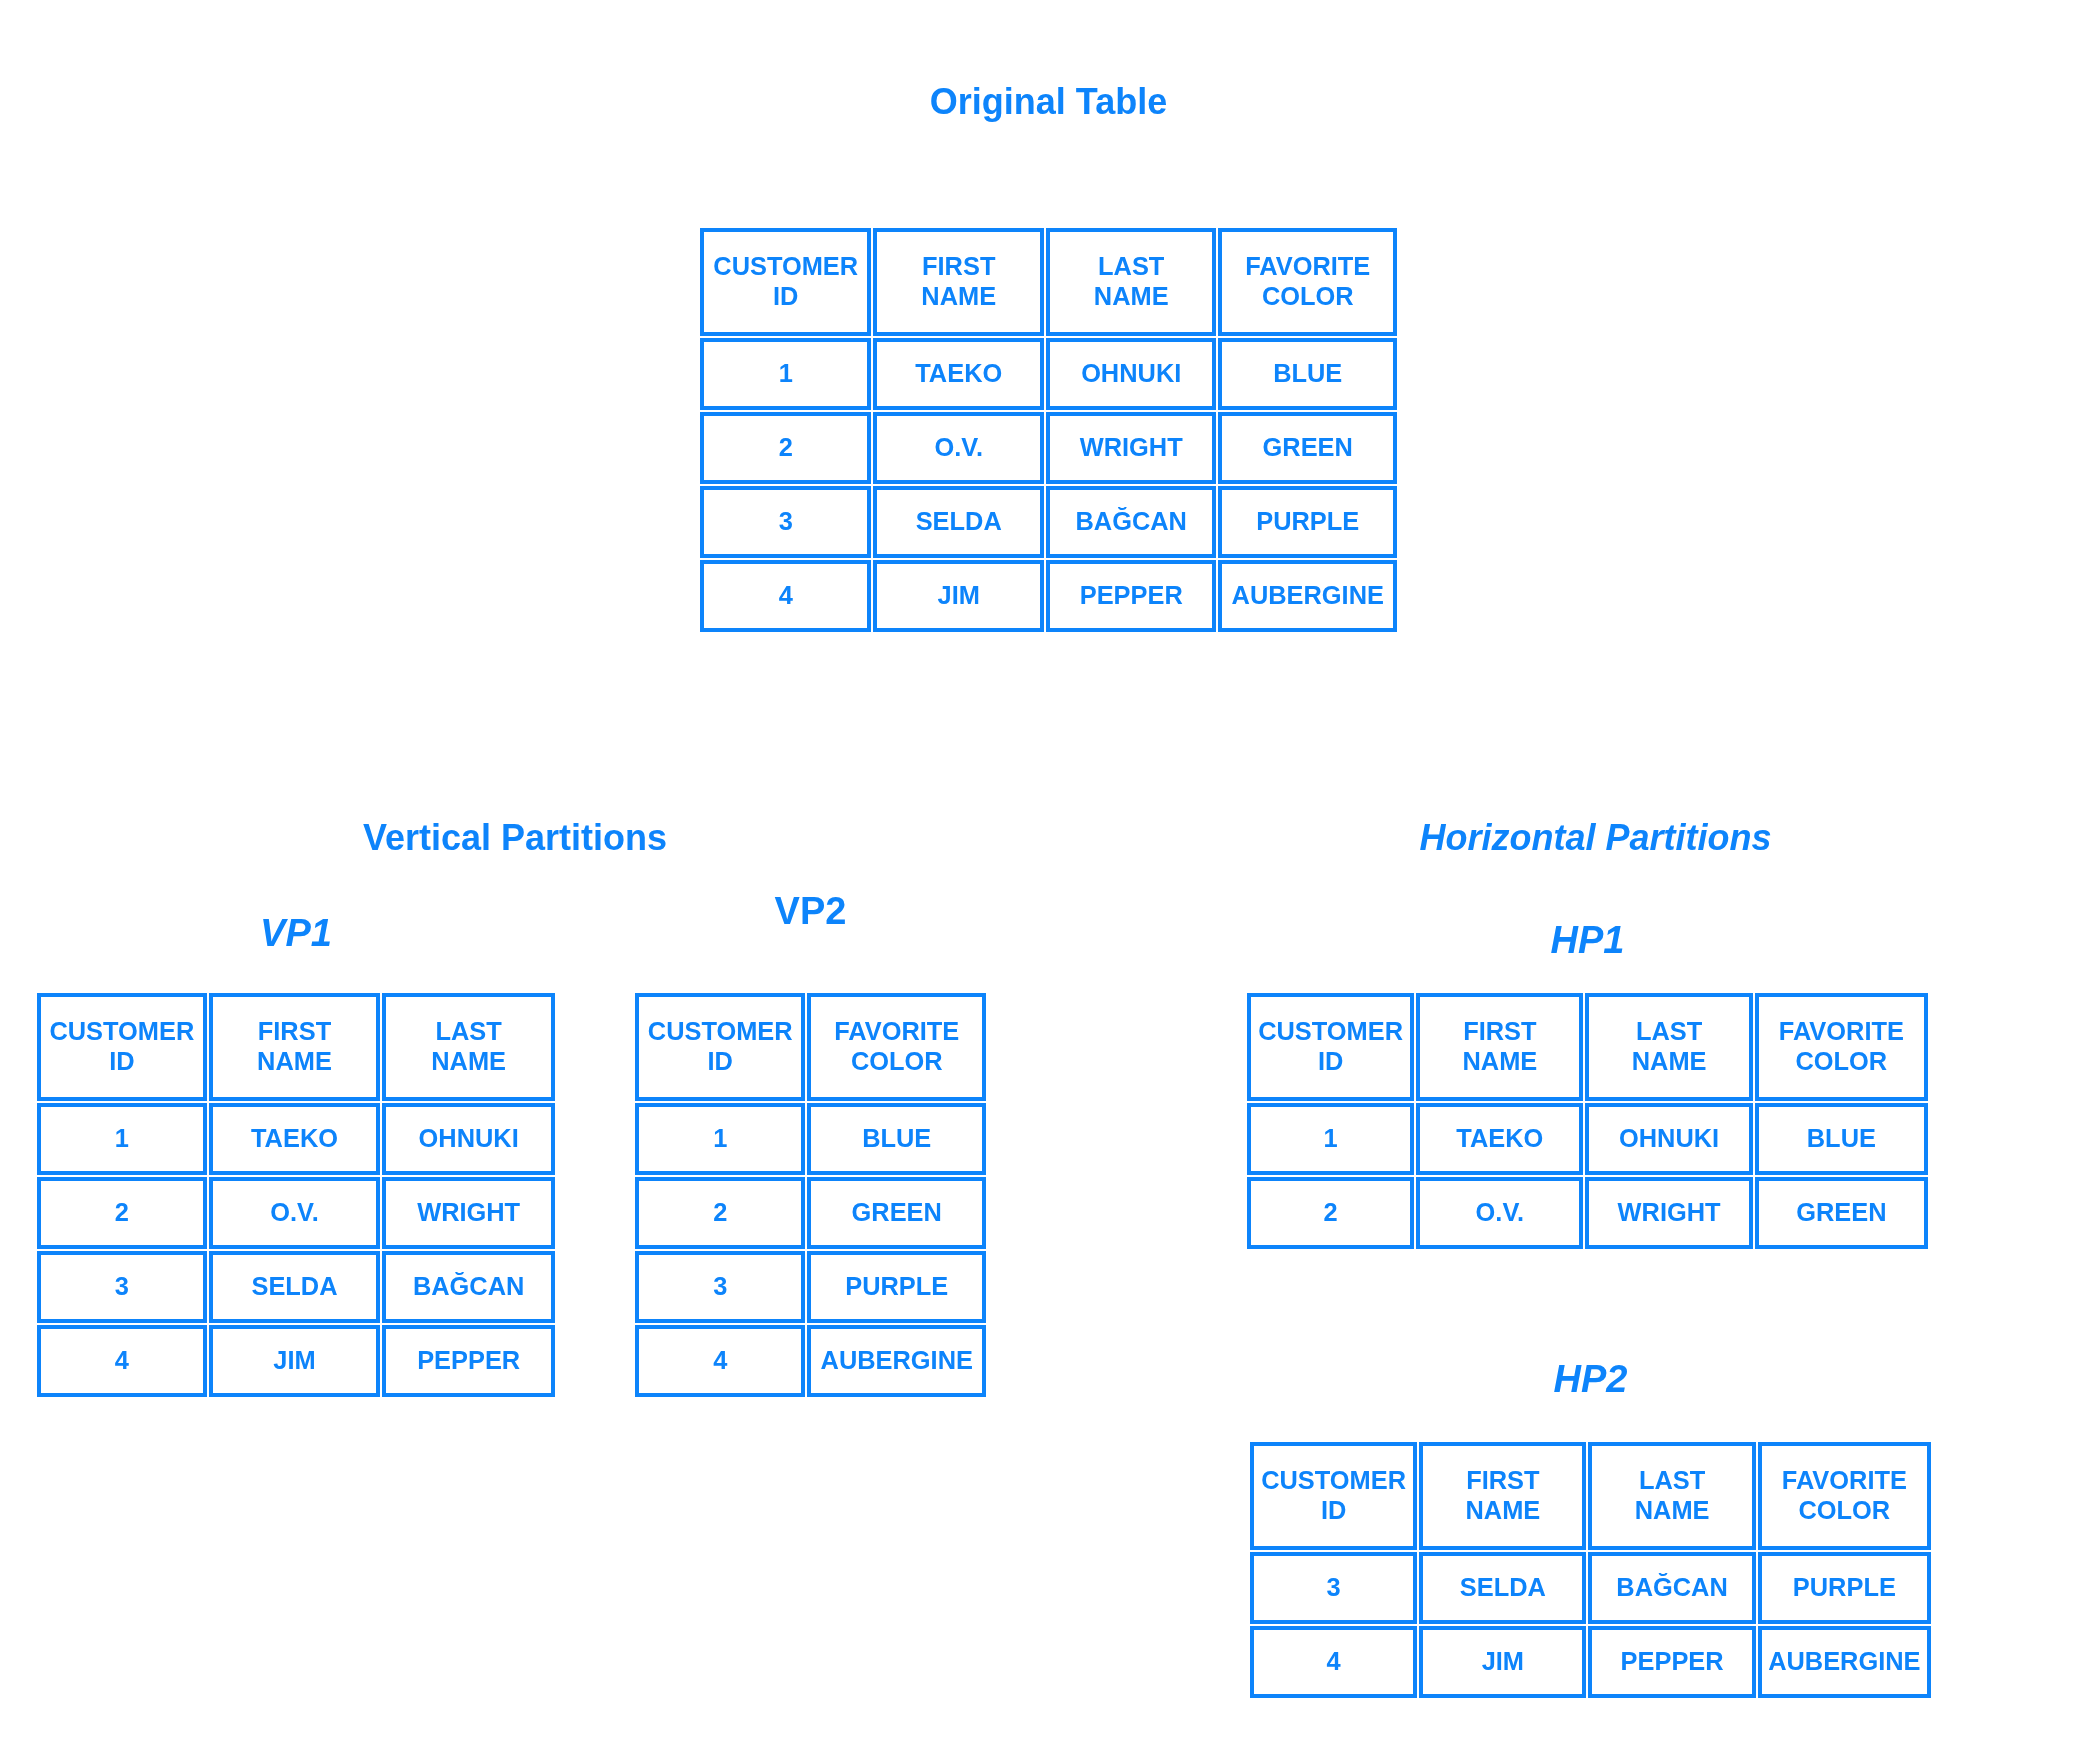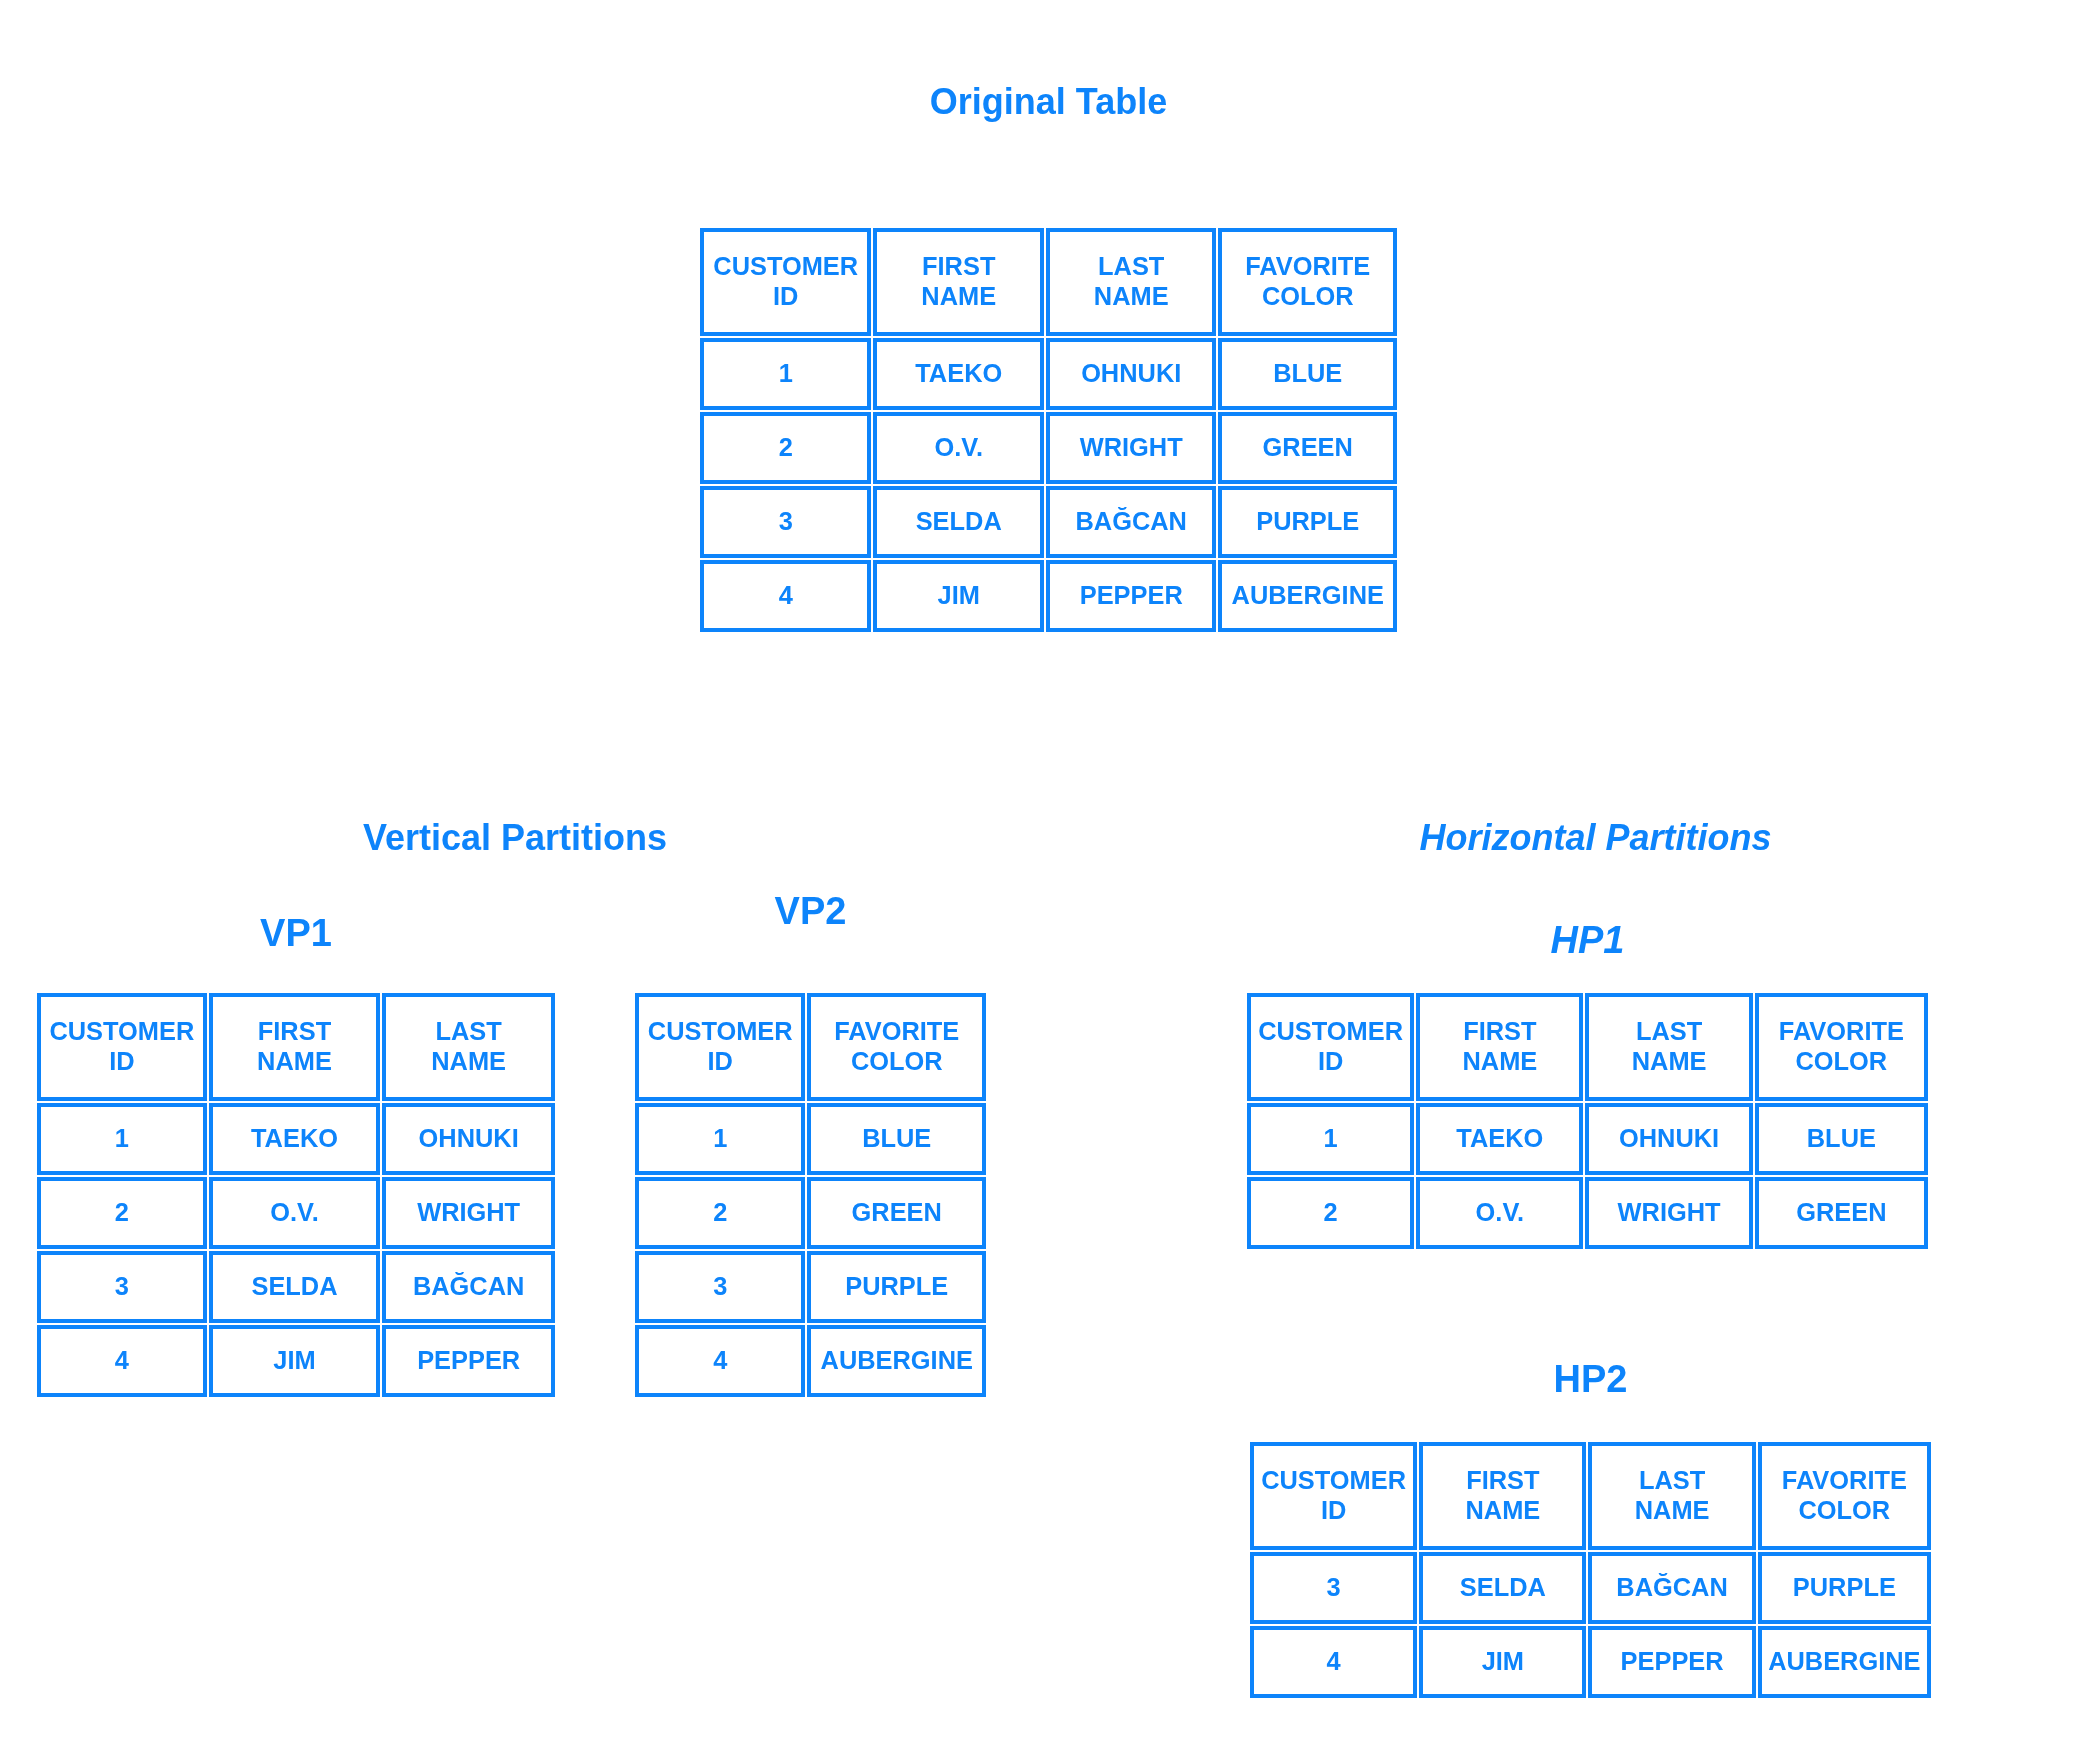--- a/index.html
+++ b/index.html
@@ -100,21 +100,21 @@
     <td>4</td>
     <td>JIM</td>
     <td>PEPPER</td>
     <td>AUBERGINE</td>
   </tr>
 </tbody>
   </table>
 
 <div class="abs section-title" style="left:35px; top:820px; width:960px;">Vertical Partitions</div>
 
-<div class="abs part-label" style="left:35px; top:914px; width:522px;">VP1</div>
+<div class="abs part-label" style="left:35px; top:914px; width:522px;font-style:italic;">VP1</div>
 
 <table class="blue-table abs" style="left:35px; top:991px; width:522px;">
   <colgroup>
     <col style="width:169px">
       <col style="width:171px">
       <col style="width:172px">
   </colgroup>
   <tbody>
       <tr class="hdr">
     <td>
@@ -228,21 +228,21 @@
   </tr>
   <tr class="datarow">
     <td>2</td>
     <td>O.V.</td>
     <td>WRIGHT</td>
     <td>GREEN</td>
   </tr>
 </tbody>
   </table>
 
-<div class="abs part-label" style="left:1248px; top:1360px; width:685px;">HP2</div>
+<div class="abs part-label" style="left:1248px; top:1360px; width:685px;font-style:italic;">HP2</div>
 
 <table class="blue-table abs" style="left:1248px; top:1440px; width:685px;">
   <colgroup>
     <col style="width:167px">
       <col style="width:167px">
       <col style="width:167px">
       <col style="width:173px">
   </colgroup>
   <tbody>
       <tr class="hdr">

